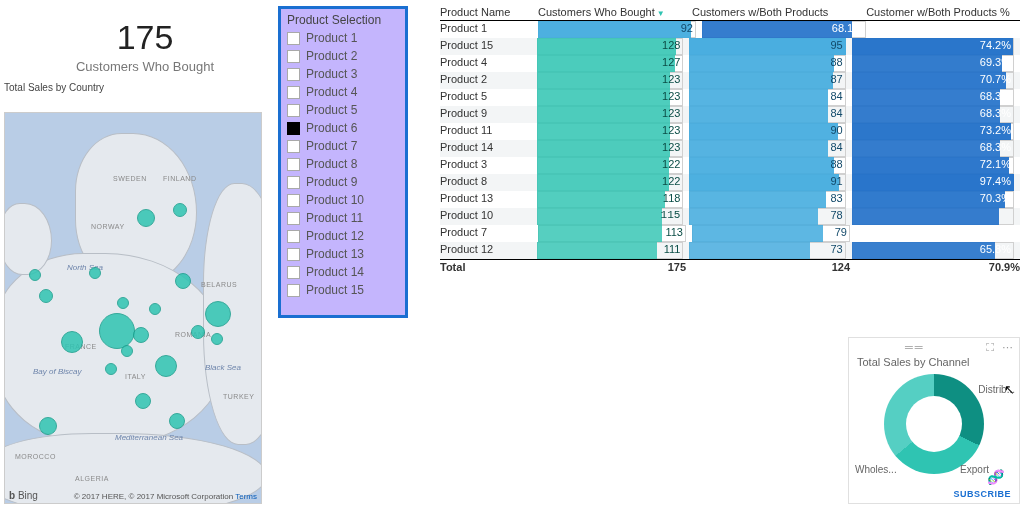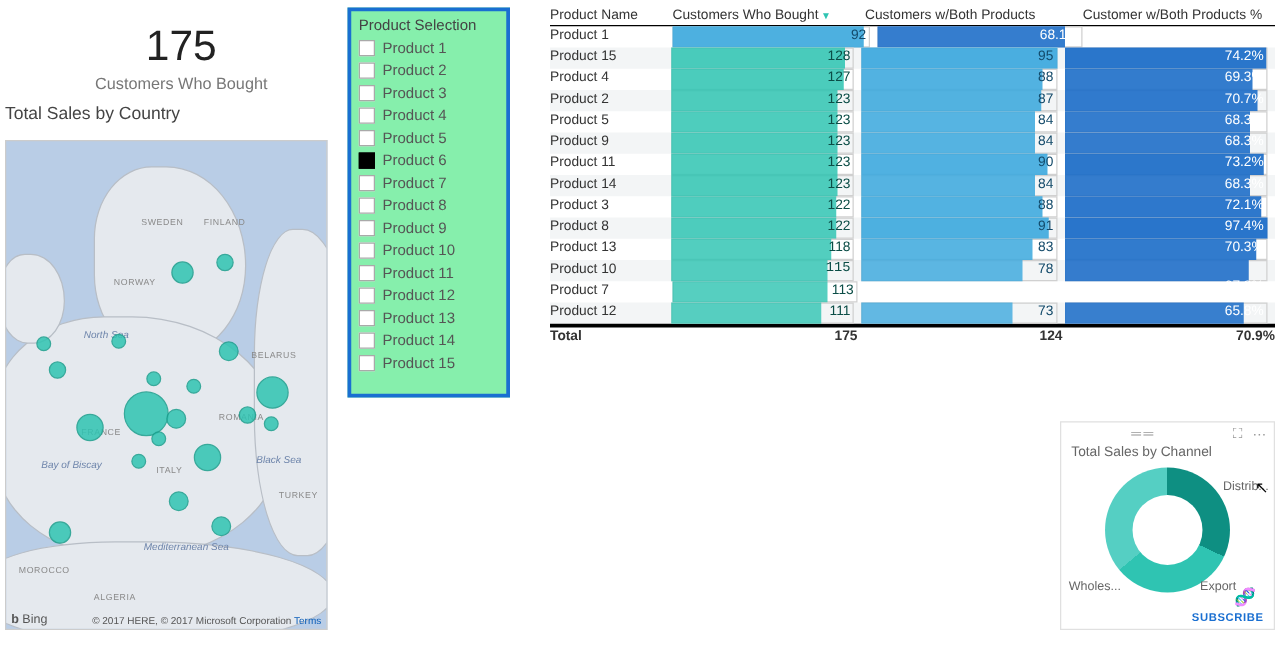--- a/index.html
+++ b/index.html
@@ -2,32 +2,32 @@
 <html><head>
 <meta charset="utf-8">
 <style>
   html,body{margin:0;padding:0;font-family:"Segoe UI",Arial,sans-serif;font-size:12px;color:#333;background:#fff;width:1024px;height:522px;overflow:hidden}
   .canvas{position:relative;width:1024px;height:522px}
   
   .kpi{position:absolute;left:30px;top:18px;width:230px;text-align:center}
   .kpi-val{font-size:34px;font-weight:300;color:#222}
   .kpi-lbl{font-size:13px;color:#777;margin-top:2px}
   
-  .map-title{position:absolute;left:4px;top:82px;font-size:14px;color:#444}
+  .map-title{position:absolute;left:4px;top:82px;font-size:10px;color:#444}
   .map{position:absolute;left:4px;top:112px;width:256px;height:390px;border:1px solid #ccc;background:#b9cde6;overflow:hidden}
   .land{position:absolute;background:#e5e9ee;border:1px solid #b8bec6;border-radius:40% 55% 50% 45%}
   .land-lbl{position:absolute;font-size:7px;color:#8a8a8a;letter-spacing:.5px}
   .sea-lbl{position:absolute;font-size:8px;color:#6e85ab;font-style:italic}
   .bub{position:absolute;background:#2fc4b2;border:1px solid #1a9e8c;border-radius:50%;opacity:.85}
   .bing{position:absolute;left:4px;bottom:2px;font-size:10px;color:#555}
   .bing b{font-weight:700}
   .attr{position:absolute;right:4px;bottom:2px;font-size:8px;color:#555}
   .attr a{color:#0a5db8;}
   
-  .slicer{position:absolute;left:278px;top:6px;width:130px;height:312px;border:3px solid #1a6fd1;background:#86efac;padding:4px 6px;box-sizing:border-box}
+  .slicer{position:absolute;left:278px;top:6px;width:130px;height:312px;border:3px solid #1a6fd1;background:#c4b5fd;padding:4px 6px;box-sizing:border-box}
   .slicer-title{font-size:12px;color:#444;margin-bottom:2px}
   .sl-row{display:flex;align-items:center;height:18px;cursor:pointer}
   .sl-box{width:11px;height:11px;border:1px solid #a9a9a9;margin-right:6px;background:#fff}
   .sl-box.checked{background:#000;border-color:#000}
   .sl-lbl{font-size:12px;color:#555}
   
   .tbl{position:absolute;left:440px;top:6px;width:580px}
   .thead{display:flex;font-size:11px;color:#333;border-bottom:1px solid #000;padding-bottom:2px}
   .c-name{width:98px}
   .c-b{width:154px;text-align:left}
@@ -36,21 +36,21 @@
   .sort{font-size:8px;color:#2fc4b2;margin-left:2px}
   .trow{display:flex;align-items:stretch;height:17px;font-size:11px}
   .pname{width:98px;padding-top:1px;color:#333}
   .barcell{position:relative;margin-right:6px}
   .barcell.b1{width:148px}
   .barcell.b2{width:158px}
   .barcell.b3{width:164px}
   .barbg{position:absolute;inset:0;border:1px solid #d0d0d0}
   .barfill{position:absolute;top:0;bottom:0;left:0}
   .barval{position:absolute;right:3px;top:1px;font-size:11px}
-  .total{display:flex;border-top:3px solid #000000;font-weight:700;font-size:11px;padding-top:1px}
+  .total{display:flex;border-top:1px solid #000000;font-weight:700;font-size:11px;padding-top:1px}
   .total .t1{width:98px}
   .total .t2{width:148px;text-align:right;padding-right:6px}
   .total .t3{width:158px;text-align:right;padding-right:6px}
   .total .t4{width:164px;text-align:right}
   
   .card{position:absolute;right:4px;bottom:18px;width:170px;height:165px;border:1px solid #e0e0e0;background:#fff}
   .card-head{height:18px;display:flex;justify-content:flex-end;align-items:center;gap:8px;padding:0 6px;color:#999;font-size:11px}
   .card-head .drag{margin-right:auto;margin-left:50px;letter-spacing:2px}
   .card-title{font-size:11px;color:#666;padding:0 8px}
   .donut{position:relative;width:100px;height:100px;margin:6px auto 0;border-radius:50%;
@@ -403,20 +403,25 @@
             <div class="barval" style="color: rgb(255, 255, 255); margin-top: 14px;">67.8%</div>
           </div>
         </div>
         <div class="trow">
           <div class="pname">Product 7</div>
           <div class="barcell b1">
             <div class="barbg"></div>
             <div class="barfill" style="width: 83.7037%; background: rgba(47, 196, 178, 0.81);"></div>
             <div class="barval" style="color: rgb(11, 77, 70);">113</div>
           </div>
+          <div class="barcell b2">
+            <div class="barbg"></div>
+            <div class="barfill" style="width: 83.1579%; background: rgba(64, 170, 222, 0.847);"></div>
+            <div class="barval" style="color: rgb(19, 74, 106);">79</div>
+          </div>
         </div>
         <div class="trow" style="background: rgb(243, 245, 246);">
           <div class="pname">Product 12</div>
           <div class="barcell b1">
             <div class="barbg"></div>
             <div class="barfill" style="width: 82.2222%; background: rgba(47, 196, 178, 0.804);"></div>
             <div class="barval" style="color: rgb(11, 77, 70);">111</div>
           </div>
           <div class="barcell b2">
             <div class="barbg"></div>

